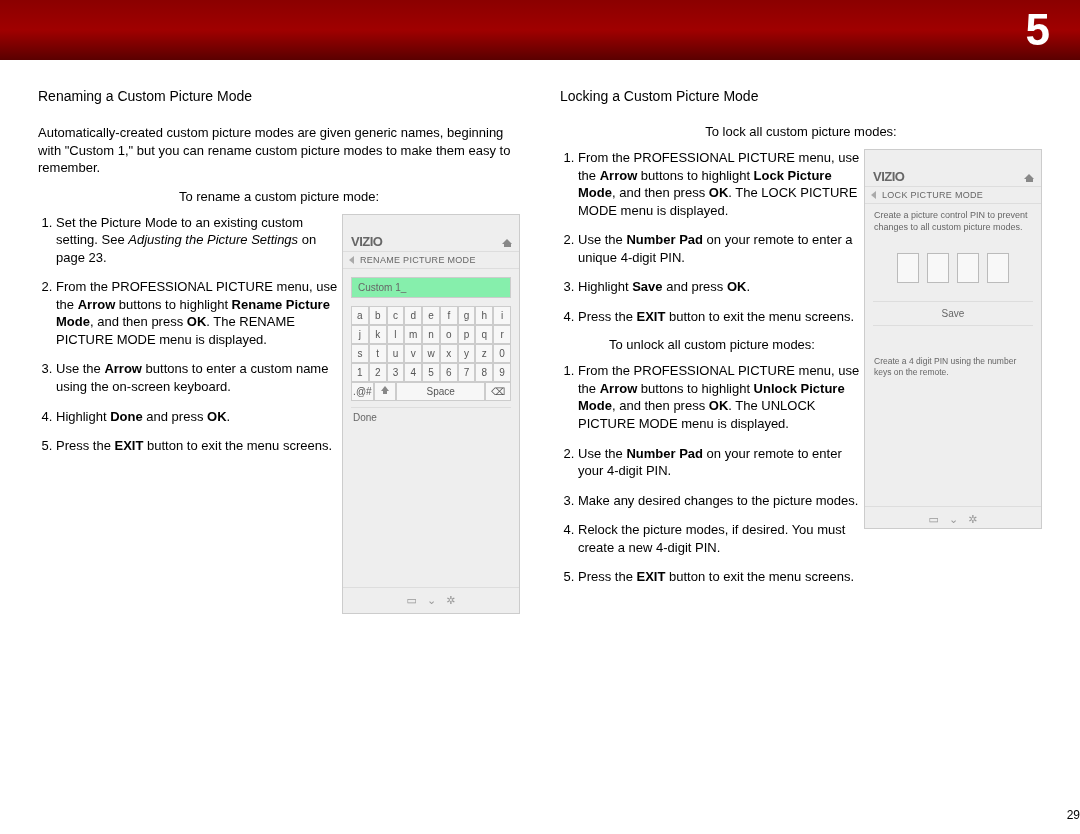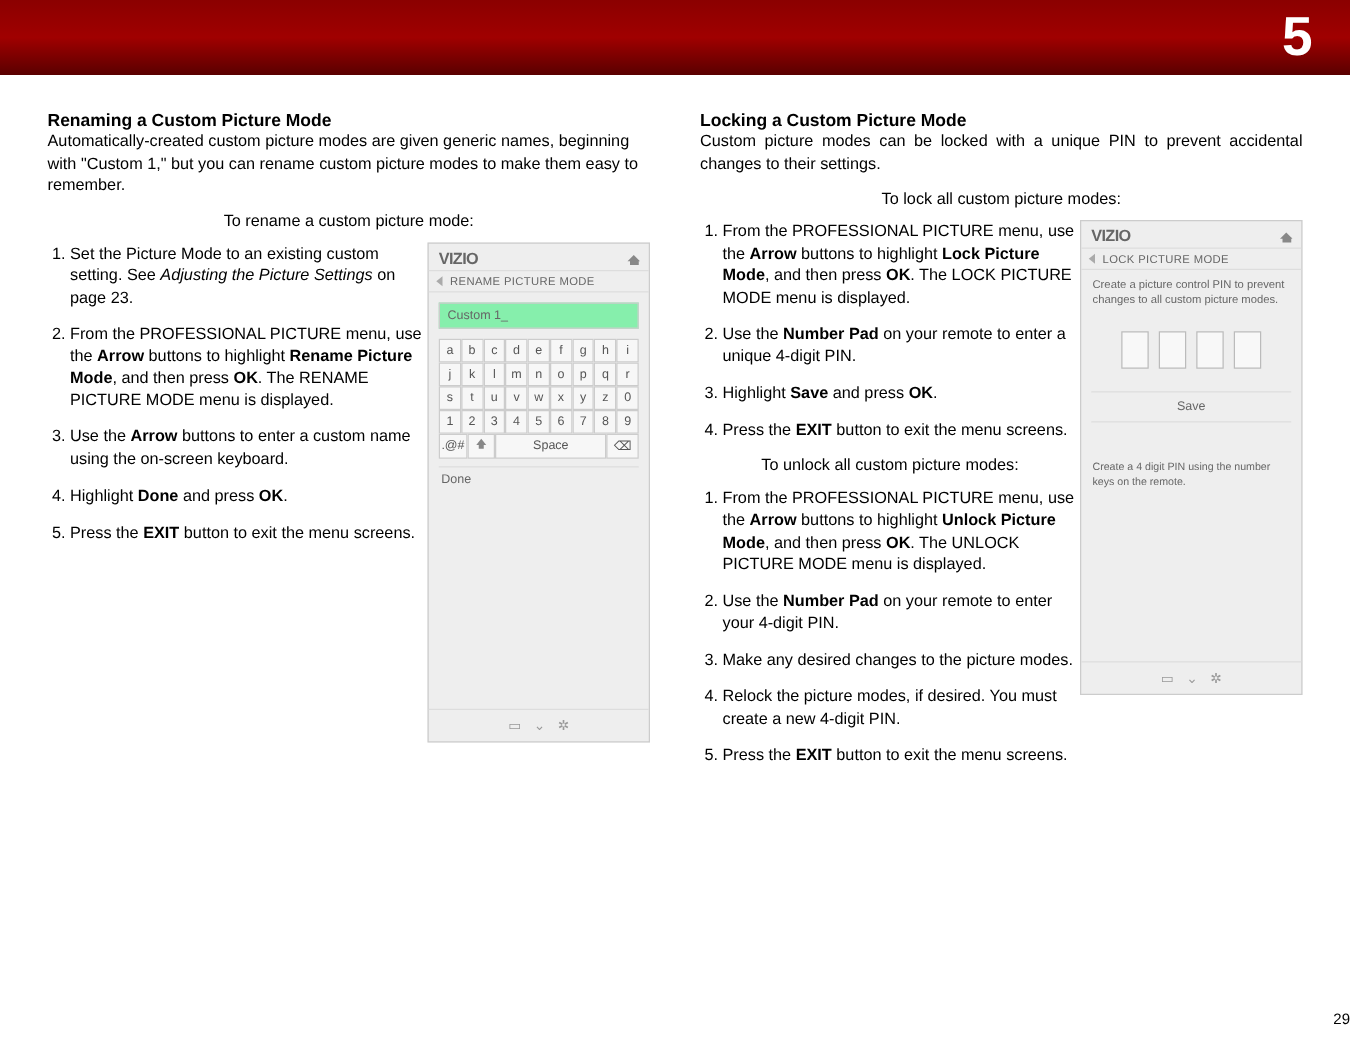--- a/index.html
+++ b/index.html
@@ -22,21 +22,21 @@
     color: #fff;
     font-size: 44px;
     font-weight: bold;
   }
   .page {
     padding: 28px 38px 10px 38px;
     display: flex;
     gap: 40px;
   }
   .col { flex: 1; }
-  .col h3 { font-size: 14px; font-weight: bold; margin-bottom: 0; }
+  .col h3 { font-size: 14px; font-weight: normal; margin-bottom: 20px; }
   .intro { font-size: 13px; line-height: 1.35; margin-bottom: 12px; }
   .intro-justify { text-align: justify; }
   .lead { font-size: 13px; margin-bottom: 10px; text-align: center; }
   .col-body { display: flex; }
   .text-col { flex: 1; }
   ol.steps { list-style: decimal; padding-left: 18px; font-size: 13px; line-height: 1.35; }
   ol.steps li { margin-bottom: 12px; }
   ol.steps li .it { font-style: italic; }
   ol.steps li b { font-weight: bold; }
 
@@ -47,21 +47,21 @@
     border: 1px solid #ccc;
     font-size: 10px;
     color: #555;
     display: flex;
     flex-direction: column;
   }
   .panel-head {
     display: flex;
     justify-content: space-between;
     align-items: center;
-    padding: 4px 6px 2px 8px;
+    padding: 19px 6px 2px 8px;
     border-bottom: 1px solid #ddd;
   }
   .brand {
     font-family: Arial, sans-serif;
     font-weight: bold;
     letter-spacing: -0.5px;
     font-size: 13px;
     color: #666;
   }
   .home-icon { width:11px; height:11px; position:relative; }
@@ -230,21 +230,20 @@
           <span class="ic">▭</span>
           <span class="ic">⌄</span>
           <span class="ic">✲</span>
         </div>
       </div>
     </div>
   </div>
 
   <div class="col">
     <h3>Locking a Custom Picture Mode</h3>
-    <p class="intro intro-justify">Custom picture modes can be locked with a unique PIN to prevent accidental changes to their settings.</p>
     <p class="lead">To lock all custom picture modes:</p>
 
     <div class="col-body">
       <div class="text-col">
         <ol class="steps">
           <li>
             <span>From the PROFESSIONAL PICTURE menu, use the </span><b>Arrow</b><span> buttons to highlight </span><b>Lock Picture Mode</b><span>, and then press </span><b>OK</b><span>. The LOCK PICTURE MODE menu is displayed.</span>
           </li>
           <li>
             <span>Use the </span><b>Number Pad</b><span> on your remote to enter a unique 4-digit PIN.</span>

